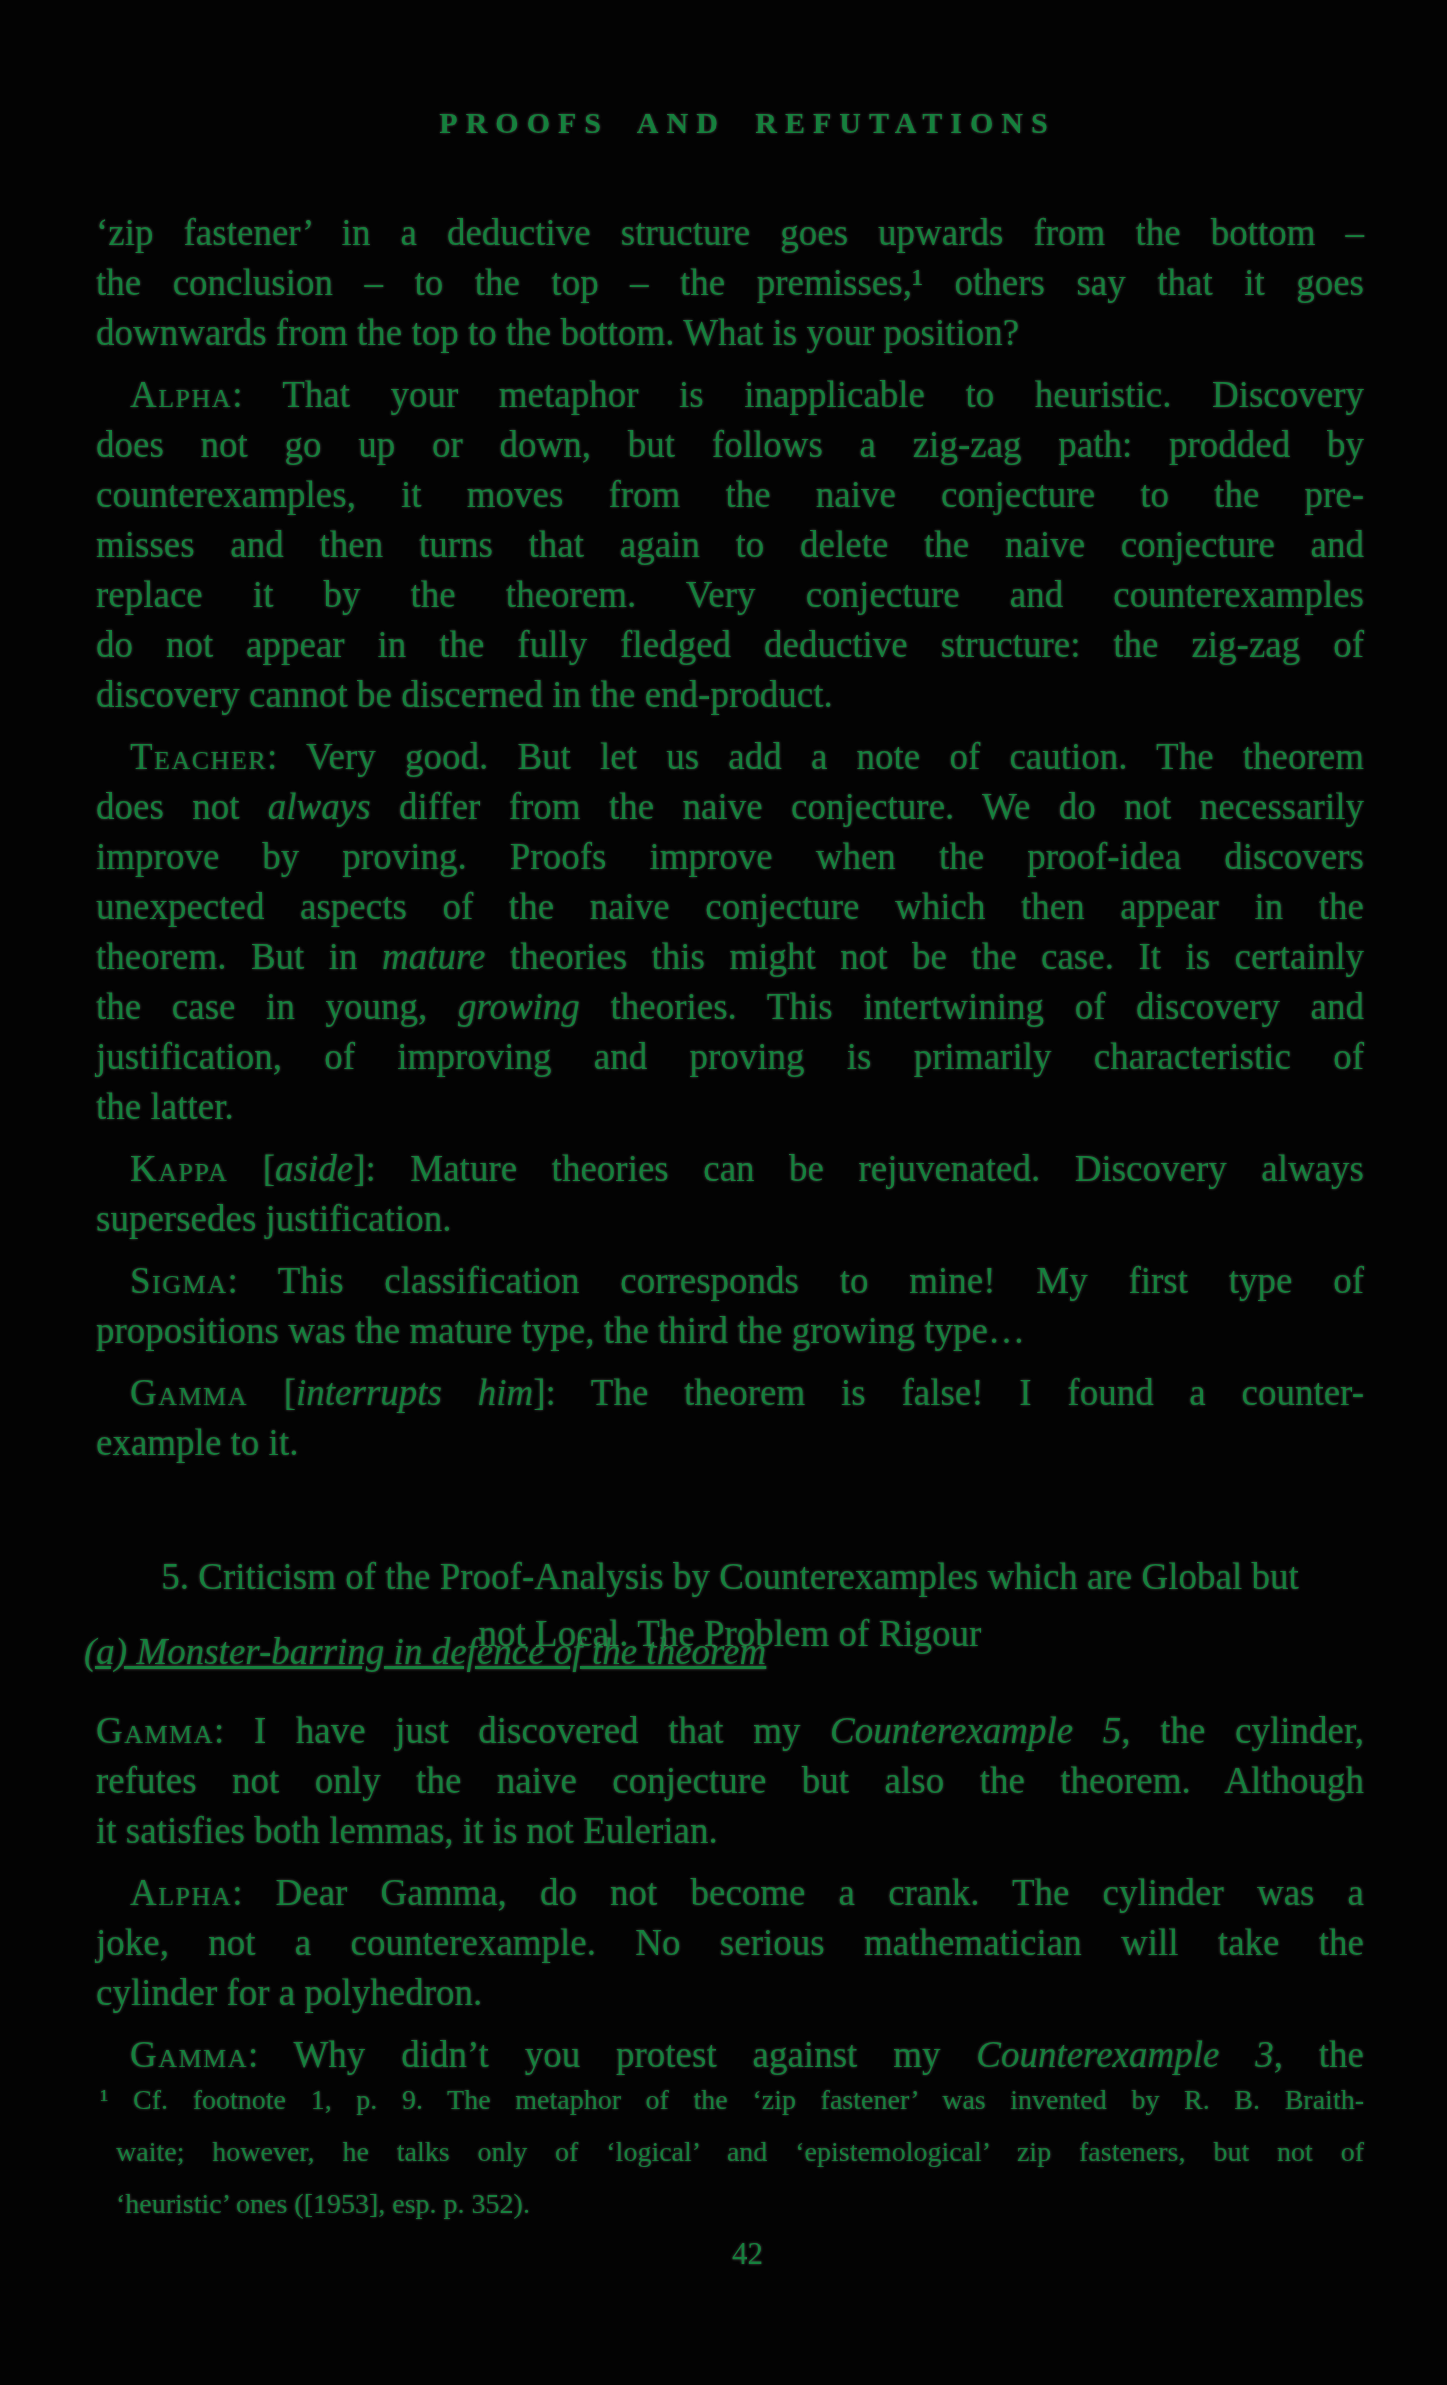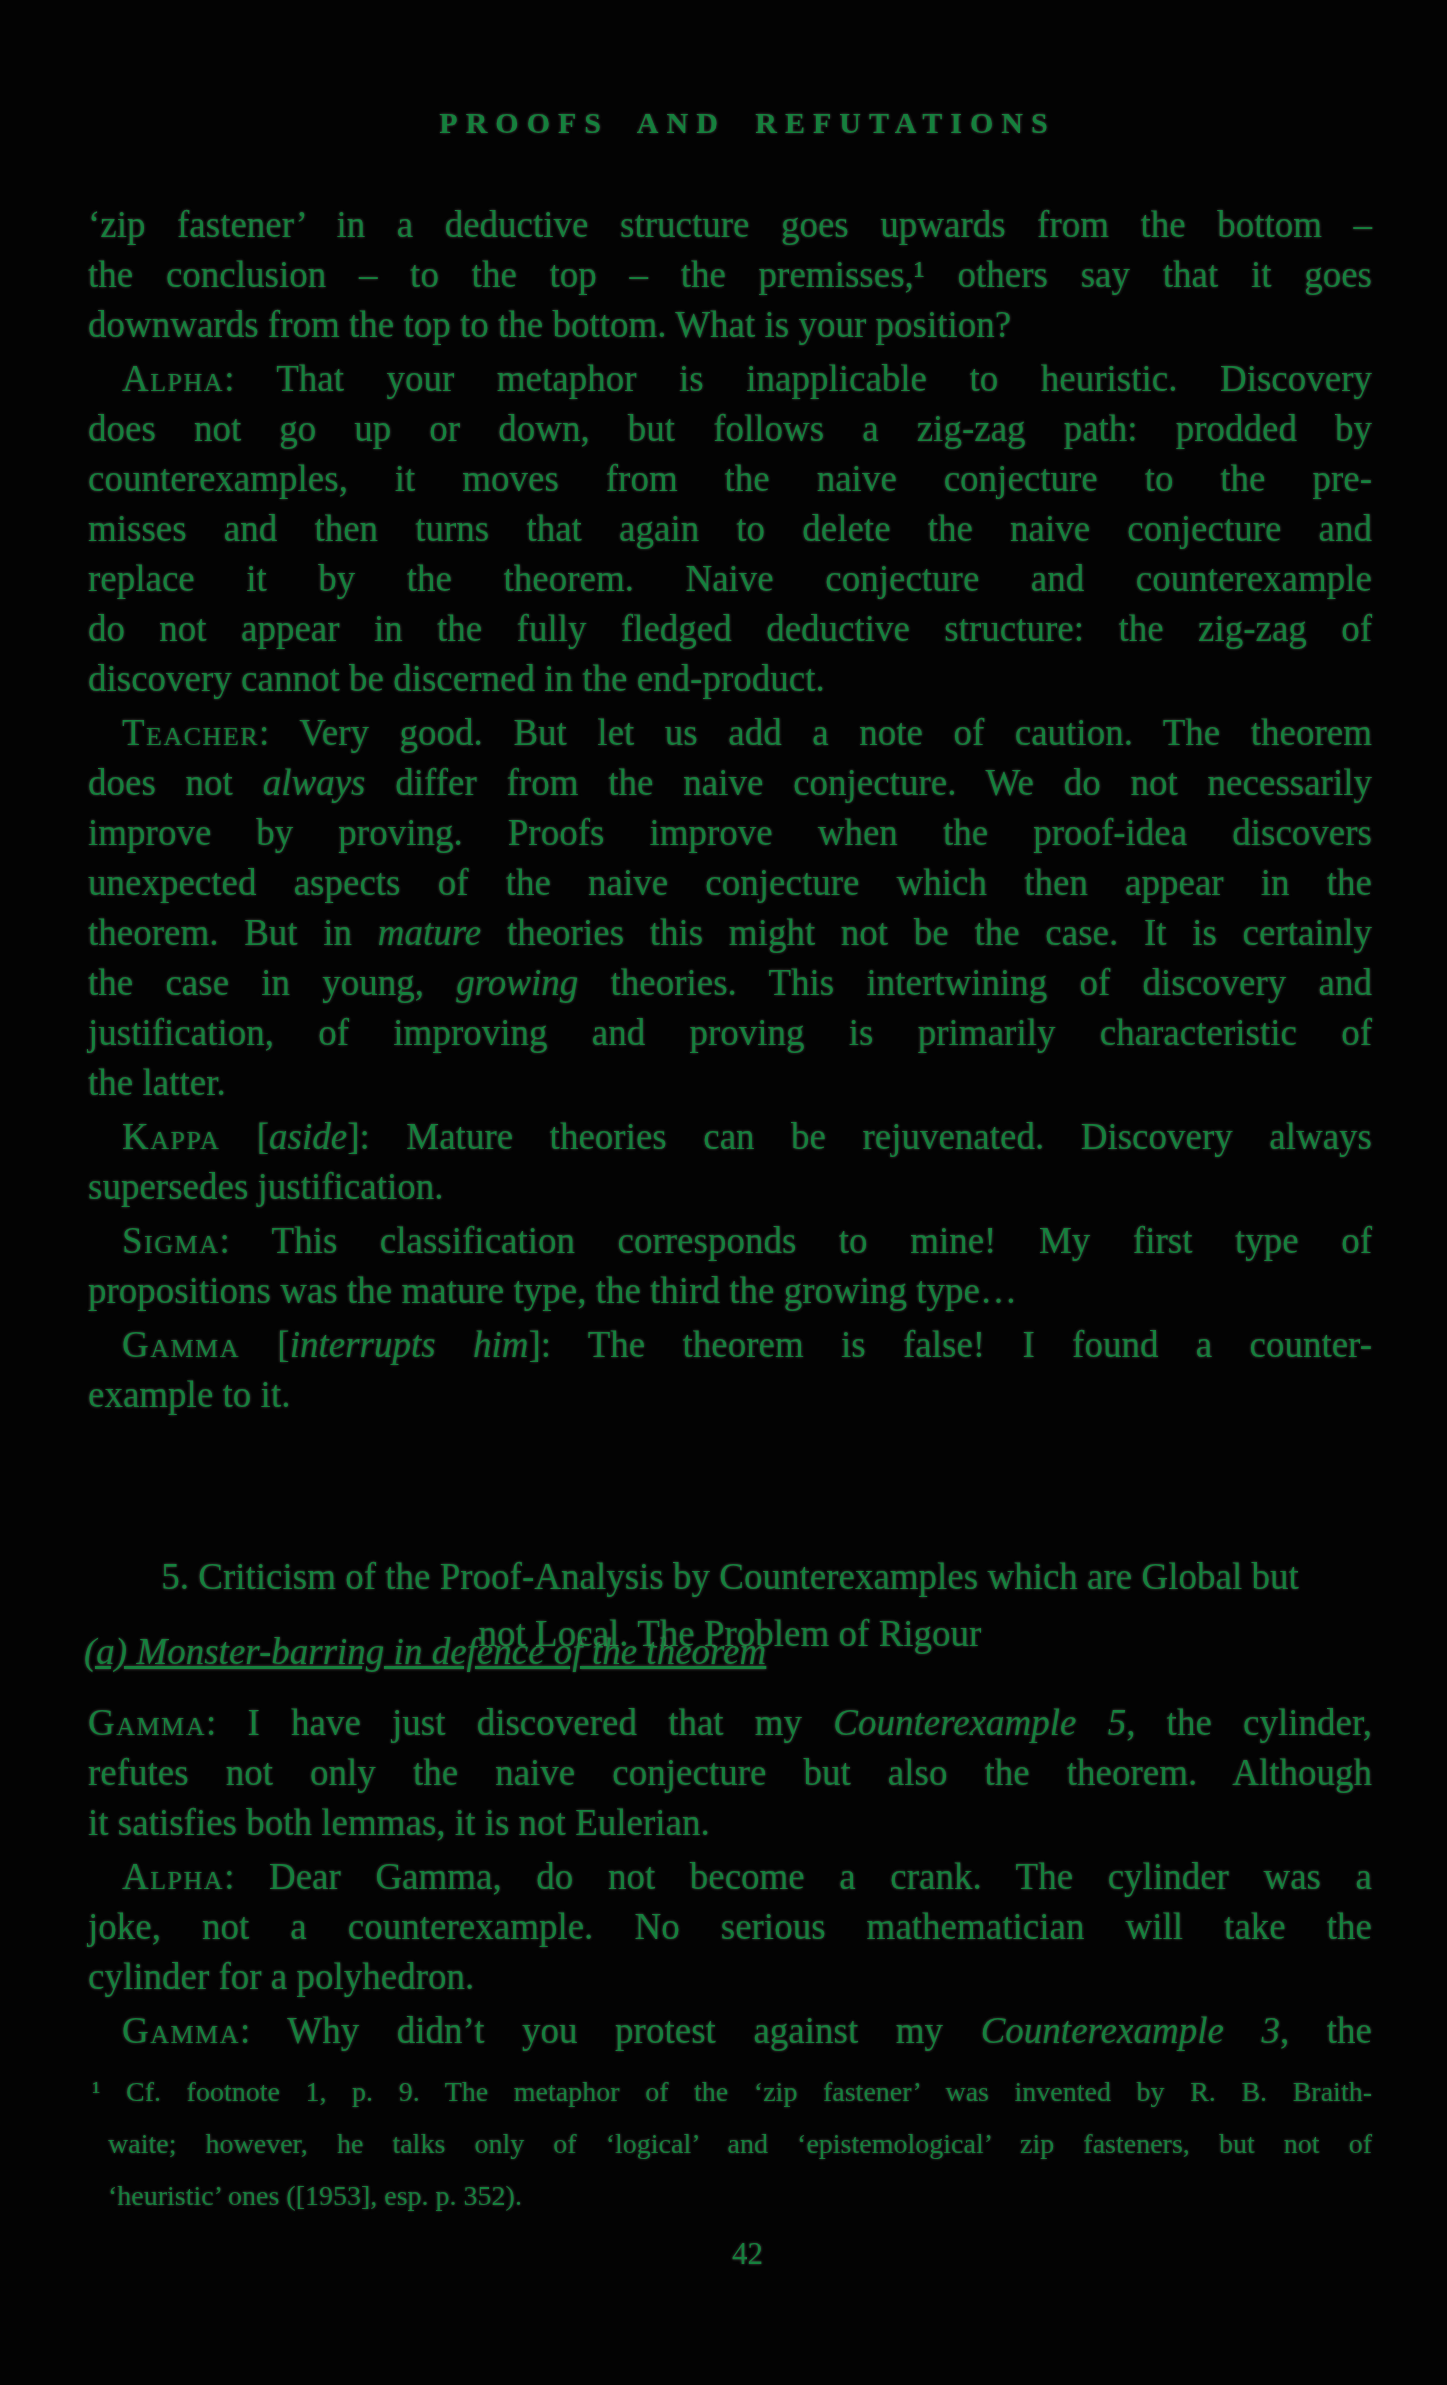--- a/index.html
+++ b/index.html
@@ -21,21 +21,21 @@
     word-spacing:14px;
   }
   .main {
     position:absolute; left:84px; top:196px; width:1292px;
     font-size:37px; line-height:50px;
   }
   .lower {
     position:absolute; left:84px; top:1694px; width:1292px;
     font-size:37px; line-height:50px;
   }
-  .para { margin:4px; }
+  .para { margin:12px; }
   .para.indent .line:first-child { text-indent:34px; }
   .line { text-align:justify; text-align-last:justify; white-space:normal; }
   .line.last { text-align-last:left; }
   .sc { font-variant:small-caps; letter-spacing:1.5px; }
   em { font-style:italic; }
   .section-heading {
     position:absolute; left:84px; top:1548px; width:1292px;
     text-align:center; 
     font-size:37px; line-height:57px;
   }
@@ -65,21 +65,21 @@
       <div class="para">
         <div class="line">‘zip fastener’ in a deductive structure goes upwards from the bottom –</div>
         <div class="line">the conclusion – to the top – the premisses,¹ others say that it goes</div>
         <div class="line last">downwards from the top to the bottom. What is your position?</div>
       </div>
       <div class="para indent">
         <div class="line"><span class="sc">Alpha</span>: That your metaphor is inapplicable to heuristic. Discovery</div>
         <div class="line">does not go up or down, but follows a zig-zag path: prodded by</div>
         <div class="line">counterexamples, it moves from the naive conjecture to the pre-</div>
         <div class="line">misses and then turns that again to delete the naive conjecture and</div>
-        <div class="line">replace it by the theorem. Naive conjecture and counterexample</div>
+        <div class="line">replace it by the theorem. Very conjecture and counterexamples</div>
         <div class="line">do not appear in the fully fledged deductive structure: the zig-zag of</div>
         <div class="line last">discovery cannot be discerned in the end-product.</div>
       </div>
       <div class="para indent">
         <div class="line"><span class="sc">Teacher</span>: Very good. But let us add a note of caution. The theorem</div>
         <div class="line">does not <em>always</em> differ from the naive conjecture. We do not necessarily</div>
         <div class="line">improve by proving. Proofs improve when the proof-idea discovers</div>
         <div class="line">unexpected aspects of the naive conjecture which then appear in the</div>
         <div class="line">theorem. But in <em>mature</em> theories this might not be the case. It is certainly</div>
         <div class="line">the case in young, <em>growing</em> theories. This intertwining of discovery and</div>

